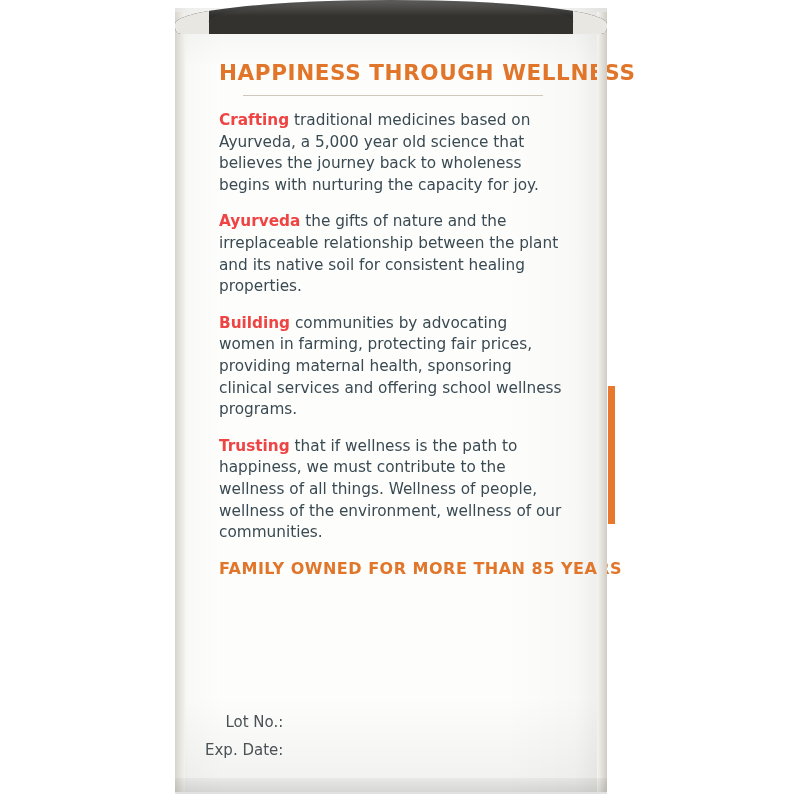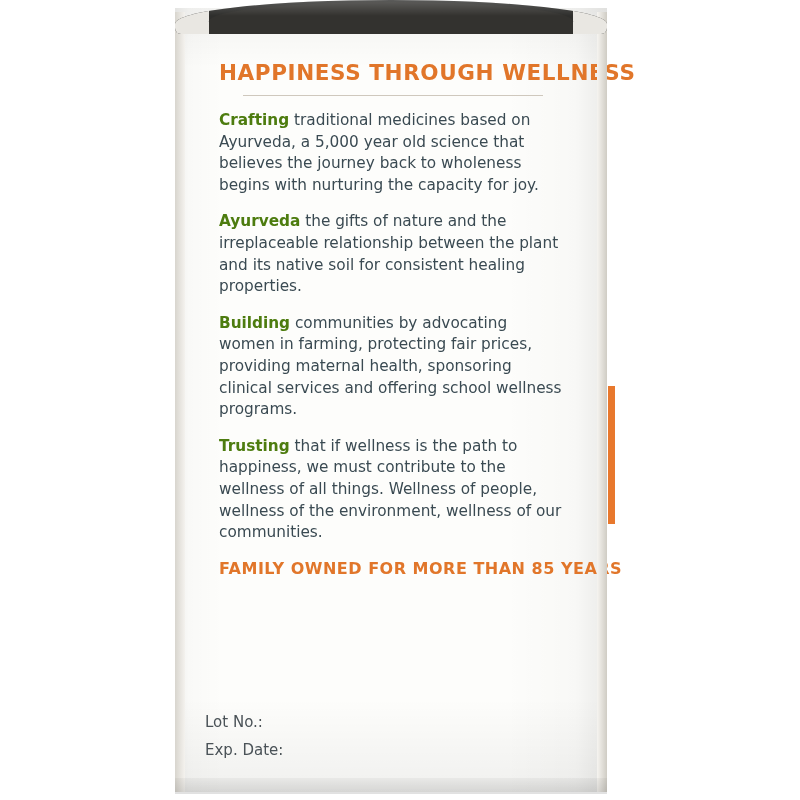--- a/index.html
+++ b/index.html
@@ -145,21 +145,21 @@
   }
   .para {
     color: #3a4a52;
     font-family: "DejaVu Sans", sans-serif;
     font-size: 15.3px;
     line-height: 21.6px;
     margin: 0 0 15px 0;
     text-align: left;
   }
   .lead {
-    color: #4d7c0f;
+    color: #ef4444;
     font-weight: bold;
   }
   .footline {
     color: #e1762a;
     font-family: "DejaVu Sans", sans-serif;
     font-weight: bold;
     font-size: 16px;
     letter-spacing: 0.5px;
     margin-top: 12px;
     white-space: nowrap;
@@ -168,21 +168,21 @@
   
   .lotblock {
     position: absolute;
     left: 30px;
     top: 700px;
     color: #4a5257;
     font-family: "DejaVu Sans", sans-serif;
     font-size: 15px;
     line-height: 28px;
   }
-  .lotblock div { white-space: nowrap; }
+  .lotblock div { white-space: nowrap; text-align: right; }
 </style>
 </head>
 <body>
 
 <div id="stage">
 
   <div class="box">
     <div class="box-shade"></div>
     <div class="box-shade2"></div>
 

